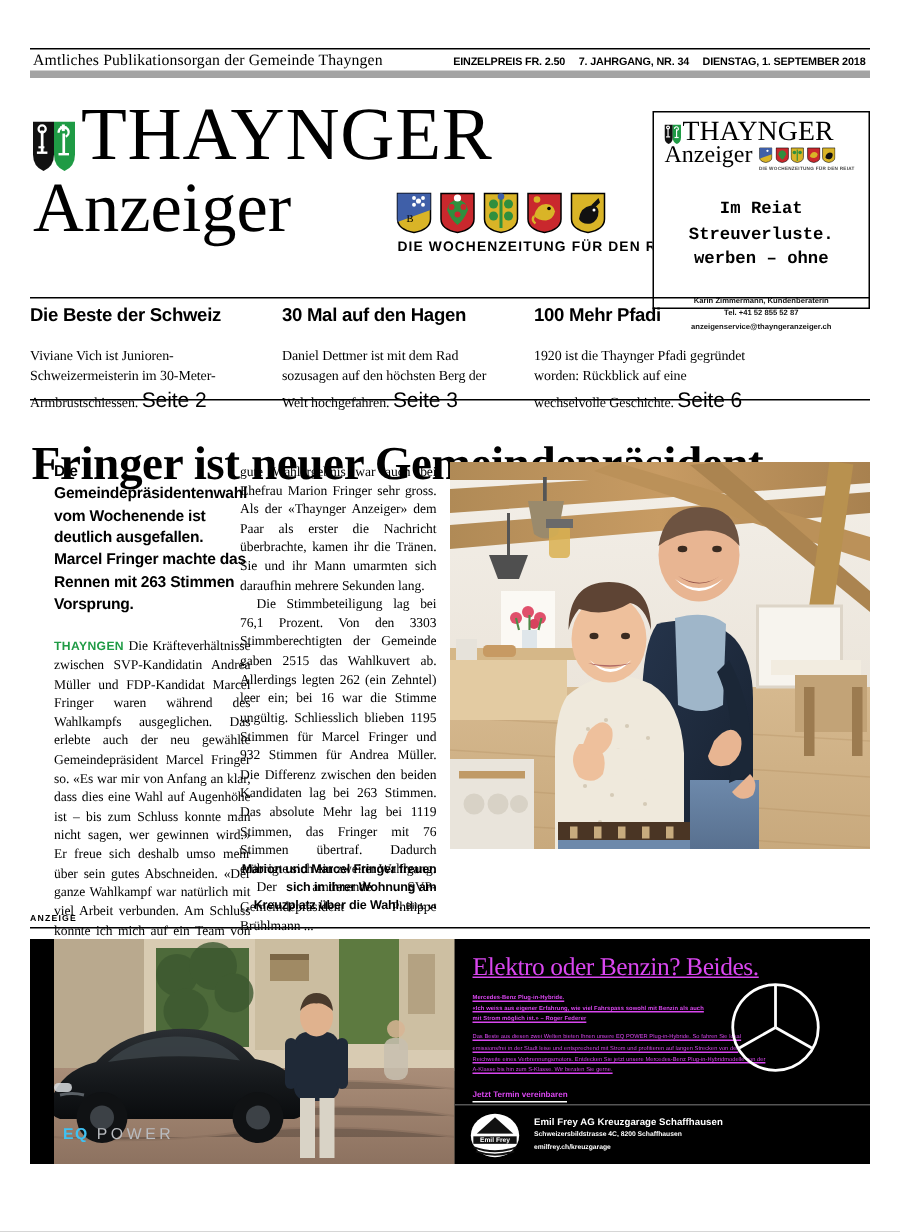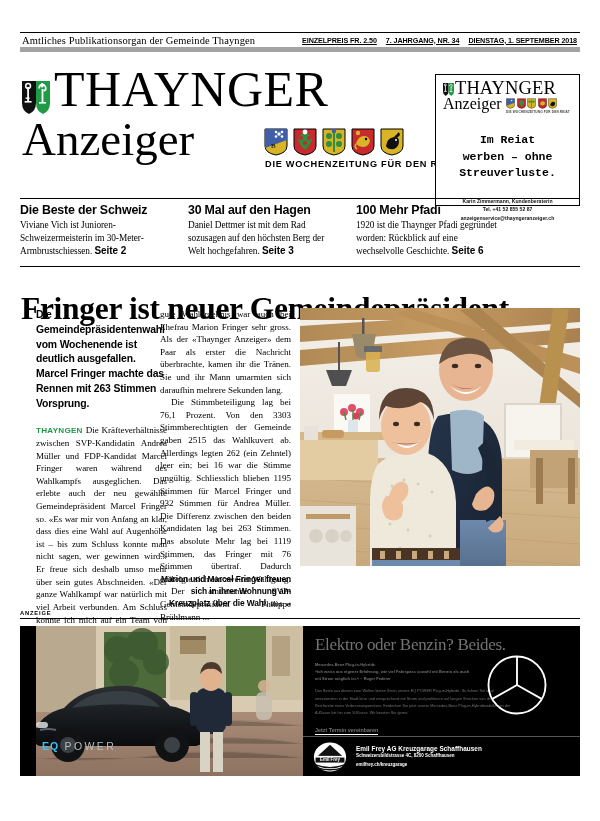--- a/index.html
+++ b/index.html
@@ -46,21 +46,20 @@
   }
   .topbar-right {
     display: flex;
     gap: 9px;
     font-family: "Liberation Sans", sans-serif;
     font-size: 7.2px;
     font-weight: 700;
     letter-spacing: -0.1px;
     white-space: nowrap;
     padding-right: 1px;
-    text-decoration: underline;
   }
 
   
   .masthead {
     position: absolute;
     left: 0; top: 48px;
     width: 560px;
     height: 128px;
   }
   .crest-main {
@@ -164,30 +163,30 @@
     border-top: 1.4px solid #000;
     padding-top: 4px;
   }
   .teaser { width: 168px; padding-right: 20px; box-sizing: border-box; }
   .teaser:nth-child(2) { }
   .teaser-head {
     font-family: "Liberation Sans", sans-serif;
     font-size: 12.4px;
     font-weight: 700;
     letter-spacing: -0.2px;
-    margin-bottom: 2px;
+    margin-bottom: 15px;
     white-space: nowrap;
   }
   .teaser-body {
     font-family: "Liberation Serif", serif;
     font-size: 9.3px;
     line-height: 1.36;
     letter-spacing: -0.05px;
   }
-  .teaser-body b { font-family: "Liberation Sans", sans-serif; font-size: 10px; font-weight:700; }
+  .teaser-body b { font-family: "Liberation Sans", sans-serif; font-size: 14px; font-weight:400; }
 
   
   .main-rule {
     position: absolute; left: 0; top: 244px; width: 560px;
     border-top: 1.4px solid #000;
   }
   .main-headline {
     position: absolute;
     left: 1px; top: 249px;
     width: 560px;
@@ -288,34 +287,35 @@
     display: flex;
   }
   .ad-photo {
     position: relative;
     width: 283px; height: 150px;
     overflow: hidden;
     background: #6f6257;
   }
   .eqpower {
     position: absolute;
-    left: 22px; bottom: 24px;
+    left: 22px; bottom: 14px;
     font-family: "Liberation Sans", sans-serif;
     font-size: 10.5px;
     font-weight: 500;
     letter-spacing: 2.4px;
     color: #b9bcc0;
   }
   .eqpower .eq { color: #3fc1f3; font-weight: 700; letter-spacing: 1px; }
   .ad-text {
     position: relative;
     flex: 1;
-    color: #737373;
+    color: #d946ef;
     padding: 9px 12px 0 12px;
     box-sizing: border-box;
+    text-decoration: underline;
   }
   .ad-head {
     font-family: "Liberation Serif", serif;
     font-size: 17px;
     letter-spacing: -0.3px;
     margin-bottom: 7px;
   }
   .ad-sub {
     font-family: "Liberation Sans", sans-serif;
     font-size: 3.9px;
@@ -490,22 +490,22 @@
             </svg>
           <svg class="shield" viewBox="0 0 24 28">
               <path d="M1 1 H23 V18 Q23 25 12 27 Q1 25 1 18 Z" fill="#d9b427" stroke="#000" stroke-width="1"></path>
               <path d="M6 18 q1 -8 8 -9 q5 0 5 4 q0 6 -5 8 q-6 1 -8 -3z" fill="#111"></path>
             </svg>
         </div>
         <div class="ad-logo-tag">DIE WOCHENZEITUNG FÜR DEN REIAT</div>
       </div>
       <div class="ad-claim">
         <div>Im Reiat</div>
+        <div>Streuverluste.</div>
         <div>werben – ohne</div>
-        <div>Streuverluste.</div>
       </div>
       <div class="ad-contact">
         <div>Karin Zimmermann, Kundenberaterin</div>
         <div>Tel. +41 52 855 52 87</div>
         <div>anzeigenservice@thayngeranzeiger.ch</div>
       </div>
     </div>
 
     <div class="teasers">
       <div class="teaser">

